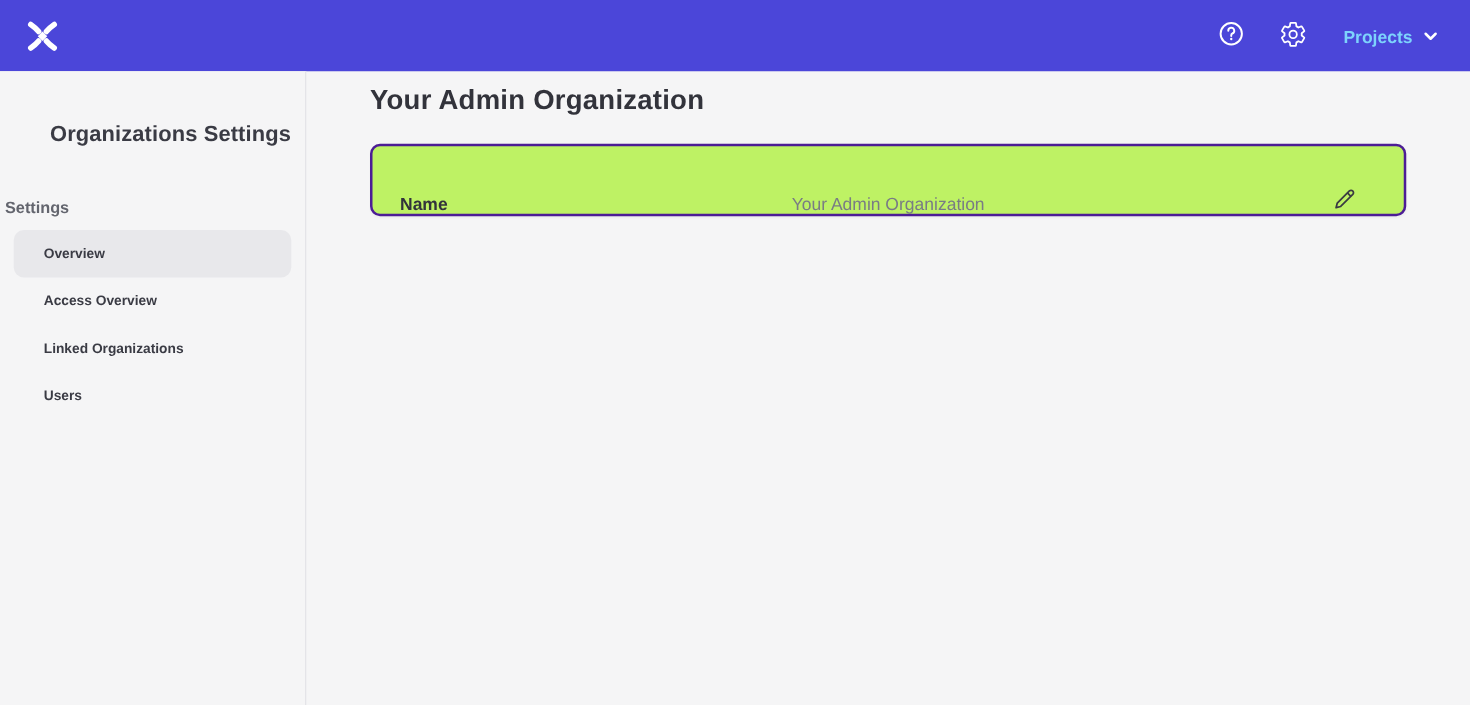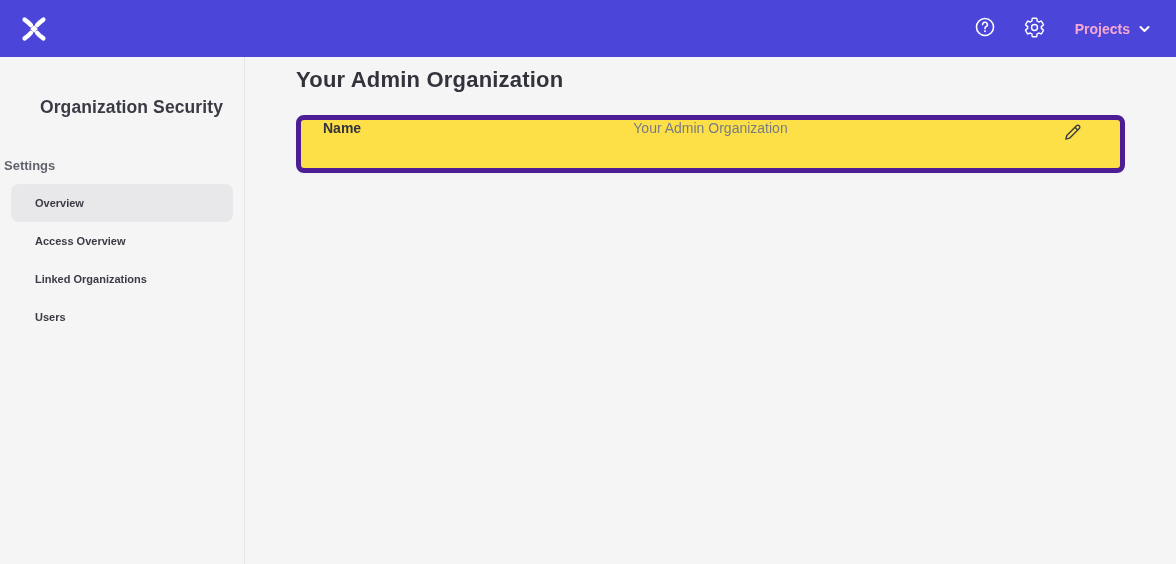--- a/index.html
+++ b/index.html
@@ -24,21 +24,21 @@
   .topbar-right { display: flex; align-items: center; gap: 26px; }
   .topbar-icon-btn {
     background: none; border: none; cursor: pointer;
     width: 24px; height: 24px;
     display: flex; align-items: center; justify-content: center;
     padding: 0;
   }
   .projects-btn {
     background: none; border: none; cursor: pointer;
     display: flex; align-items: center; gap: 9px;
-    color: #f9a8d4;
+    color: #7dd3fc;
     font-family: "Liberation Sans", sans-serif;
     font-size: 14px; font-weight: 700;
     padding: 0; margin-left: 2px;
   }
 
   
   .page-body { display: flex; height: 507px; }
 
   
   .sidebar {
@@ -90,26 +90,26 @@
   }
   .section-title {
     margin-top: 33px;
     font-size: 15px;
     font-weight: 700;
     color: #32333b;
   }
   .field-card {
     margin-top: 22px;
     height: 58px;
-    background: #fde047;
-    border: 5px solid #4c1d95;
+    background: #bef264;
+    border: 2px solid #4c1d95;
     border-radius: 8px;
     box-shadow: 0 1px 2px rgba(30,30,40,0.03);
     display: flex;
-    align-items: flex-start;
+    align-items: flex-end;
     position: relative;
     padding: 0 36px 0 22px;
   }
   .field-label {
     font-size: 14px;
     font-weight: 700;
     color: #32333b;
   }
   .field-value {
     position: absolute;
@@ -170,21 +170,21 @@
           <path d="M1.5 2 L5.5 6 L9.5 2" stroke="#ffffff" stroke-width="2" stroke-linecap="round" stroke-linejoin="round"></path>
         </svg>
       </span>
     </button>
   </div>
 </header>
 
 <div class="page-body">
 
   <aside class="sidebar">
-    <div class="sidebar-title">Organization Security</div>
+    <div class="sidebar-title">Organizations Settings</div>
     <div class="sidebar-section-label">Settings</div>
     <nav class="sidebar-nav">
       <div class="nav-item active">Overview</div>
       <div class="nav-item">Access Overview</div>
       <div class="nav-item">Linked Organizations</div>
       <div class="nav-item">Users</div>
     </nav>
   </aside>
 
   <main class="main">

